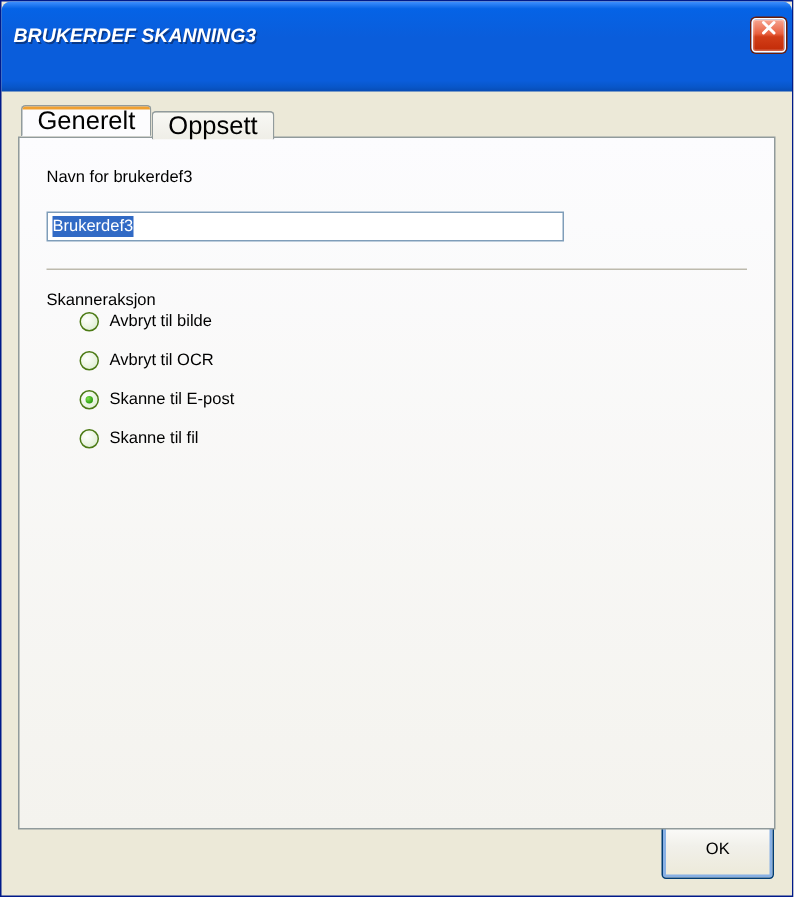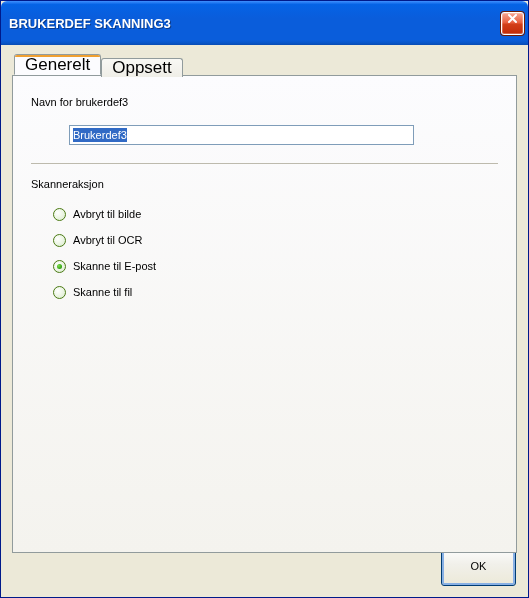--- a/index.html
+++ b/index.html
@@ -26,24 +26,25 @@
     background: linear-gradient(to bottom,
       #3f90ff 0%,
       #0563e6 8%,
       #0a5ddb 40%,
       #0a5ddb 88%,
       #0856c9 95%,
       #084bb3 100%);
     display: flex;
     align-items: center;
     justify-content: space-between;
-    padding: 0 4px 0 8px;
+    padding: 0 4px 16px 8px;
     color: #fff;
     border-top-left-radius: 6px;
     border-top-right-radius: 6px;
+    font-style: italic;
   }
   .titlebar-title {
     font-family: Tahoma, "Trebuchet MS", sans-serif;
     font-size: 13px;
     font-weight: bold;
     text-shadow: 1px 1px 0 #0a3a8a;
     white-space: nowrap;
   }
   .close-btn {
     width: 21px;
@@ -124,37 +125,35 @@
   }
   .text-input {
     width: 345px;
     height: 20px;
     border: 1px solid #7f9db9;
     background: #fff;
     box-sizing: border-box;
     padding: 0 3px;
     display: flex;
     align-items: center;
-    margin-left: 38px;
   }
   .text-input .sel {
     background: #316ac5;
     color: #fff;
     padding: 0 0;
     line-height: 14px;
     font-size: 11px;
   }
   .sep {
     border: none;
     border-top: 1px solid #bdbaad;
     margin: 18px 0 14px 0;
   }
   .section-label {
     margin-top: 6px;
-    margin-bottom: 16px;
   }
   .radio-group {
     margin-left: 22px;
   }
   .radio-row {
     display: flex;
     align-items: center;
     height: 16px;
     margin-bottom: 10px;
     cursor: default;

